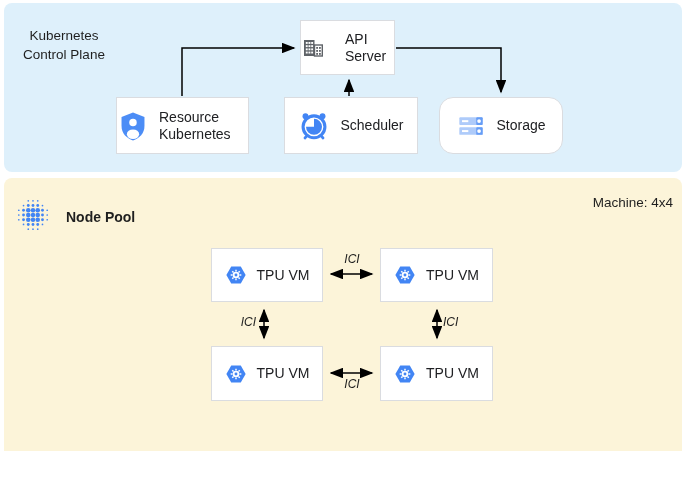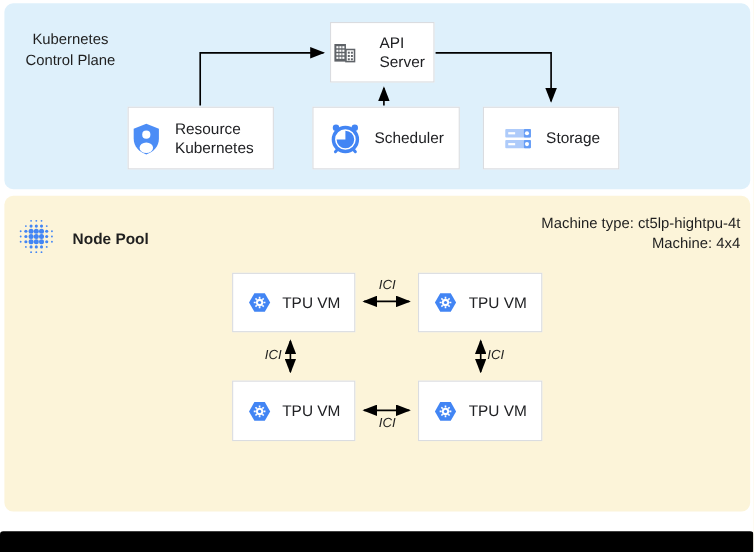--- a/index.html
+++ b/index.html
@@ -1,38 +1,38 @@
 <!DOCTYPE html>
 <html><head>
 <meta charset="utf-8">
 <style>
   * { margin:0; padding:0; box-sizing:border-box; }
   body { background:#fff; font-family:"Liberation Sans", sans-serif; }
-  #canvas { position:relative; width:685px; height:502px; background:#fff; overflow:hidden; }
+  #canvas { position:relative; width:685px; height:451px; background:#fff; overflow:hidden; }
 
   .panel { position:absolute; border-radius:8px; }
   #cp-panel { left:4px; top:3px; width:678px; height:169px; background:#def0fb; }
   #np-panel { left:4px; top:178px; width:678px; height:287px; background:#fcf4d9; }
 
   .panel-title { position:absolute; font-size:13.5px; line-height:19px; color:#1f1f1f; }
   #cp-title { left:12px; top:26px; width:104px; text-align:center; }
   #np-title { left:66px; top:208px; font-size:14px;font-weight:bold; }
 
   .machine-info { position:absolute; right:12px; top:194px; text-align:right;
                   font-size:13.5px; line-height:18px; color:#1f1f1f; }
 
   .box { position:absolute; background:#fff; border:1px solid #dadce0;
          display:flex; align-items:center; justify-content:center; gap:10px;
          font-size:14px; line-height:17px; color:#202124; }
   .box .lbl { max-width:90px; }
 
   #box-api      { left:300px; top:20px;  width:95px;  height:55px; gap:20px; }
   #box-rc       { left:116px; top:97px;  width:133px; height:57px; }
   #box-sched    { left:284px; top:97px;  width:134px; height:57px; }
-  #box-storage  { left:439px; top:97px;  width:124px; height:57px; }
+  #box-storage  { left:439px; top:97px;  width:124px; height:57px;border-radius:14px; }
   #tpu-tl { left:211px; top:248px; width:112px; height:54px; }
   #tpu-tr { left:380px; top:248px; width:113px; height:54px; }
   #tpu-bl { left:211px; top:346px; width:112px; height:55px; }
   #tpu-br { left:380px; top:346px; width:113px; height:55px; }
 
   .icon { flex:0 0 auto; display:block; }
 
   #np-icon { position:absolute; left:15px; top:197px; }
 
   #arrow-layer { position:absolute; left:0; top:0; width:685px; height:502px;
@@ -167,21 +167,20 @@
         <circle cx="34" cy="24" r="0.9"></circle>
       <circle cx="9" cy="9" r="0.9"></circle>
         <circle cx="29" cy="9" r="0.9"></circle>
       <circle cx="9" cy="29" r="0.9"></circle>
         <circle cx="29" cy="29" r="0.9"></circle>
     </g>
   </svg>
   <div class="panel-title" id="np-title">Node Pool</div>
 
   <div class="machine-info">
-    <div>Machine type: ct5lp-hightpu-4t</div>
     <div>Machine: 4x4</div>
   </div>
 
   <div class="box tpu" id="tpu-tl">
     <svg class="icon" width="22" height="22" viewBox="0 0 24 24">
       <polygon points="1.5,12 6.8,2.8 17.2,2.8 22.5,12 17.2,21.2 6.8,21.2" fill="#4285f4"></polygon>
       <g stroke="#fff" stroke-width="1.6">
         <line x1="12" y1="6.2" x2="12" y2="8.2"></line>
           <line x1="12" y1="15.8" x2="12" y2="17.8"></line>
         <line x1="6.2" y1="12" x2="8.2" y2="12"></line>

